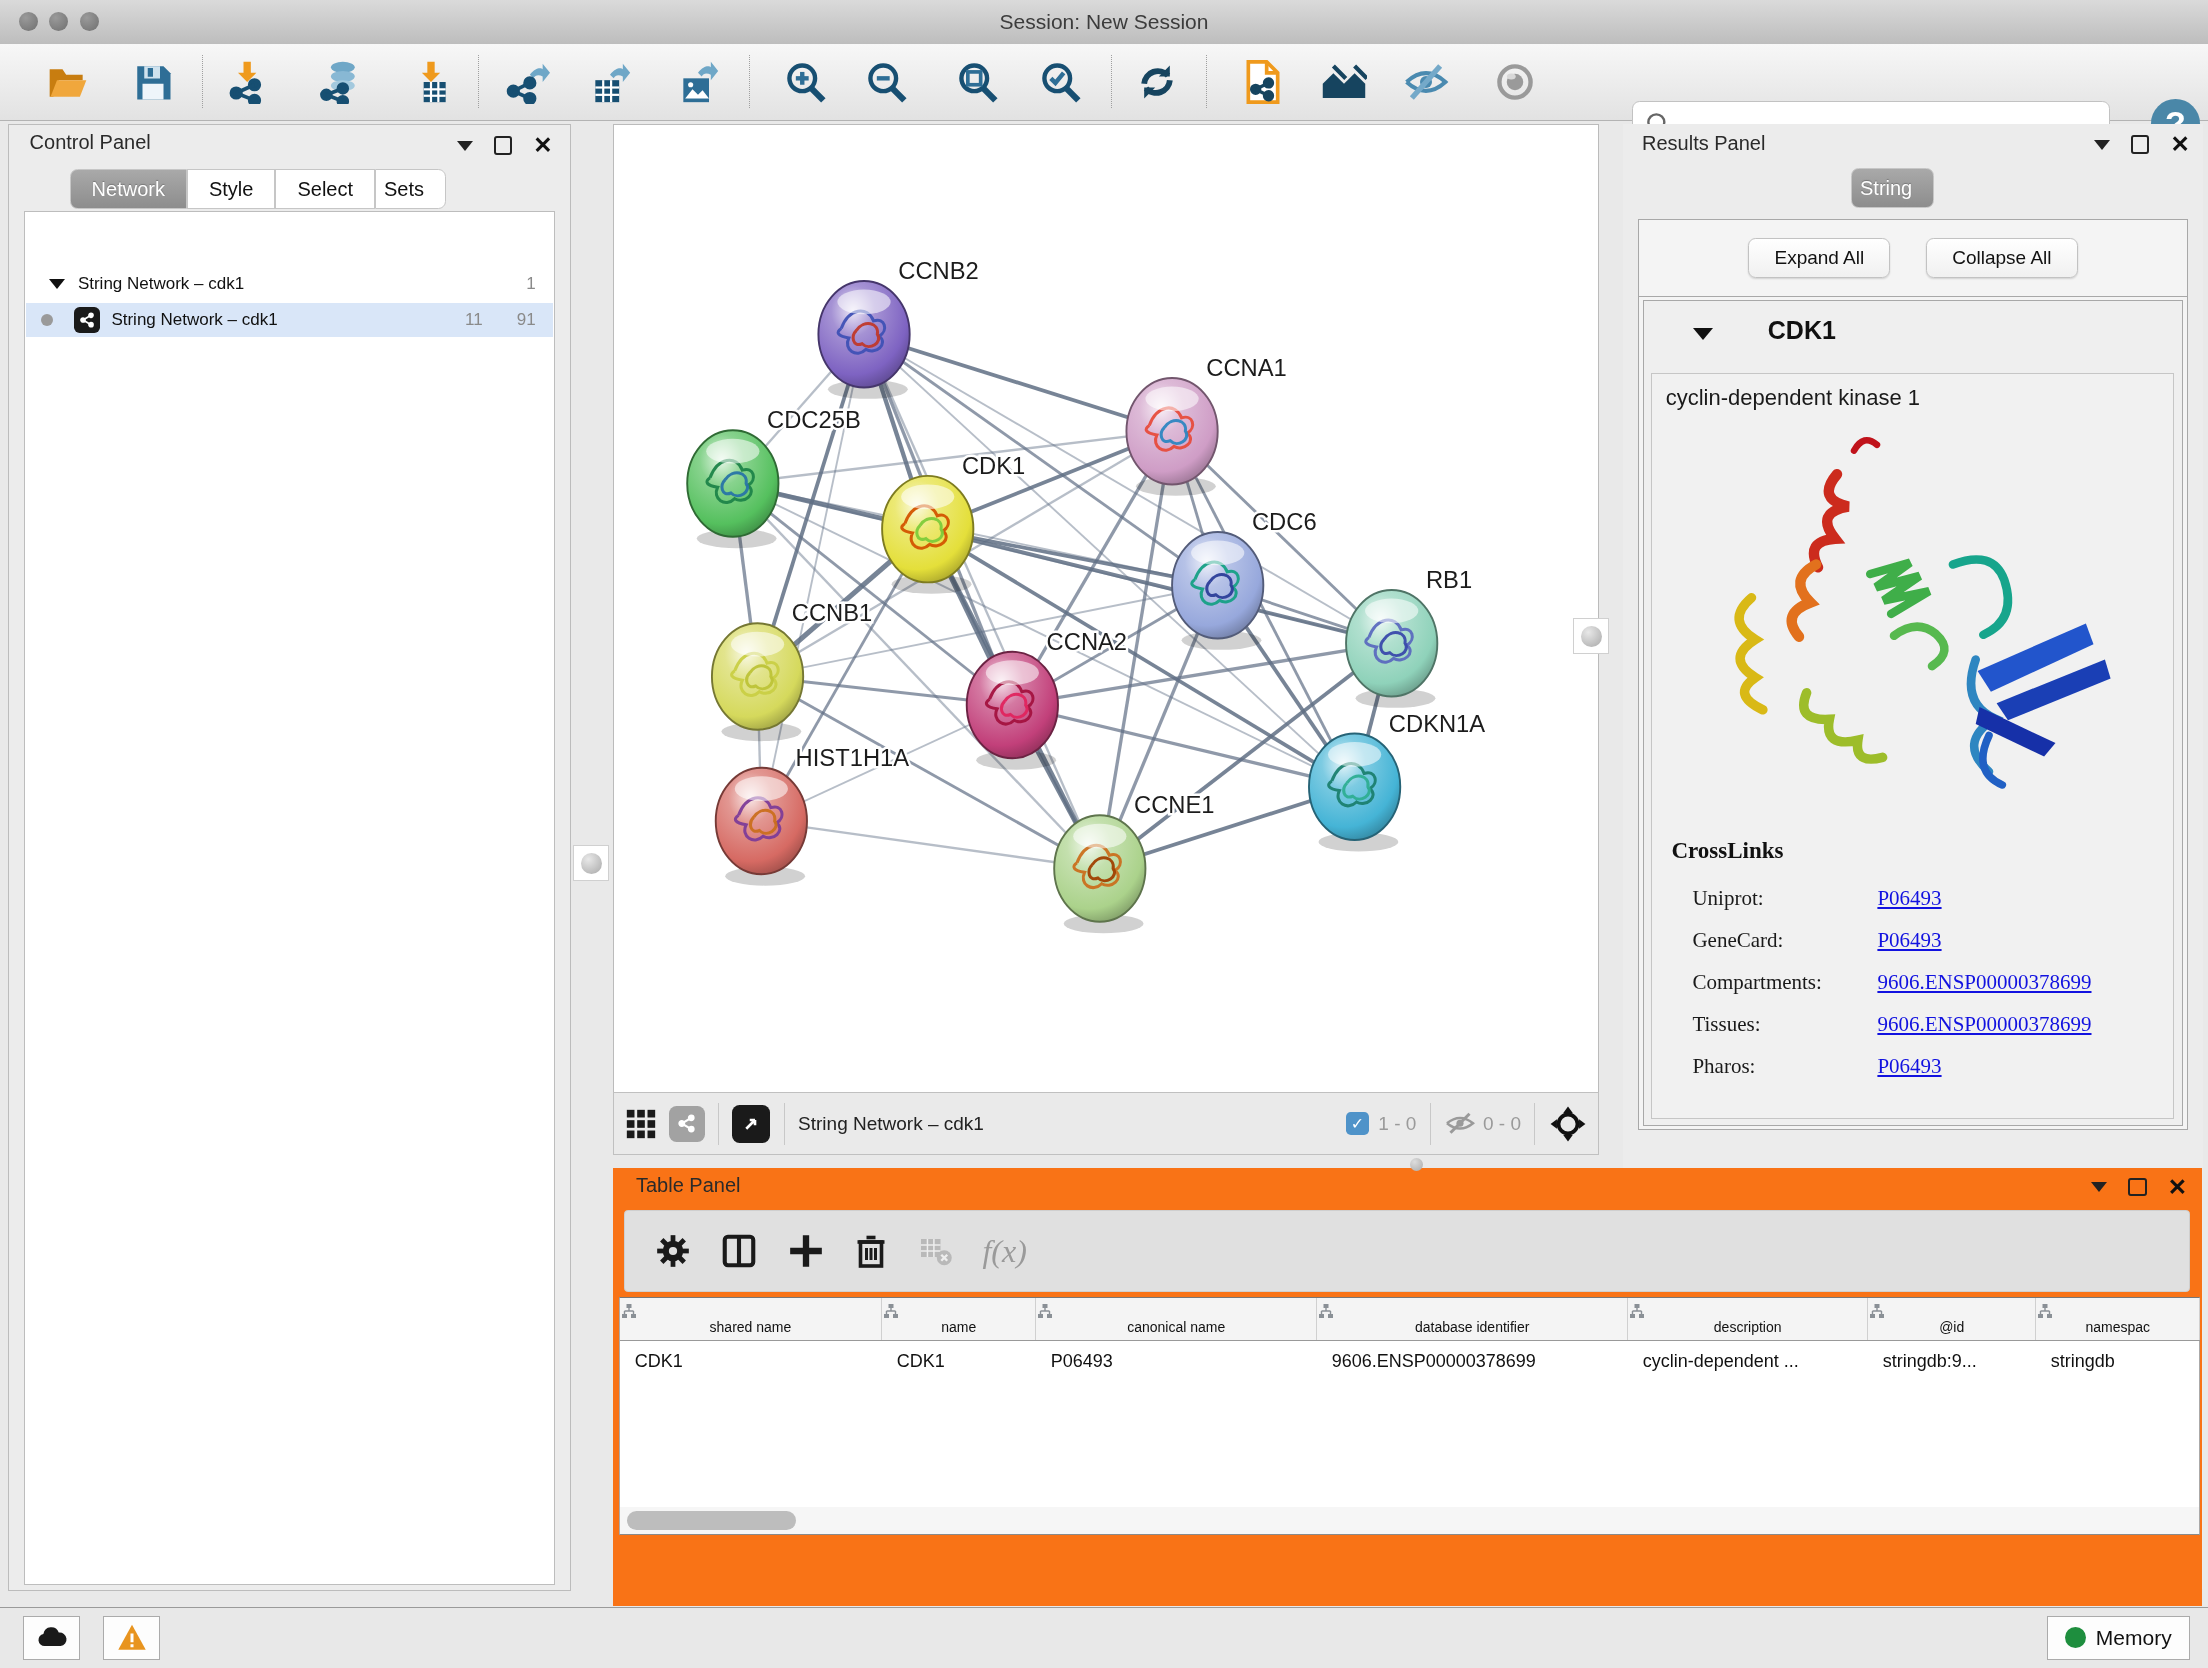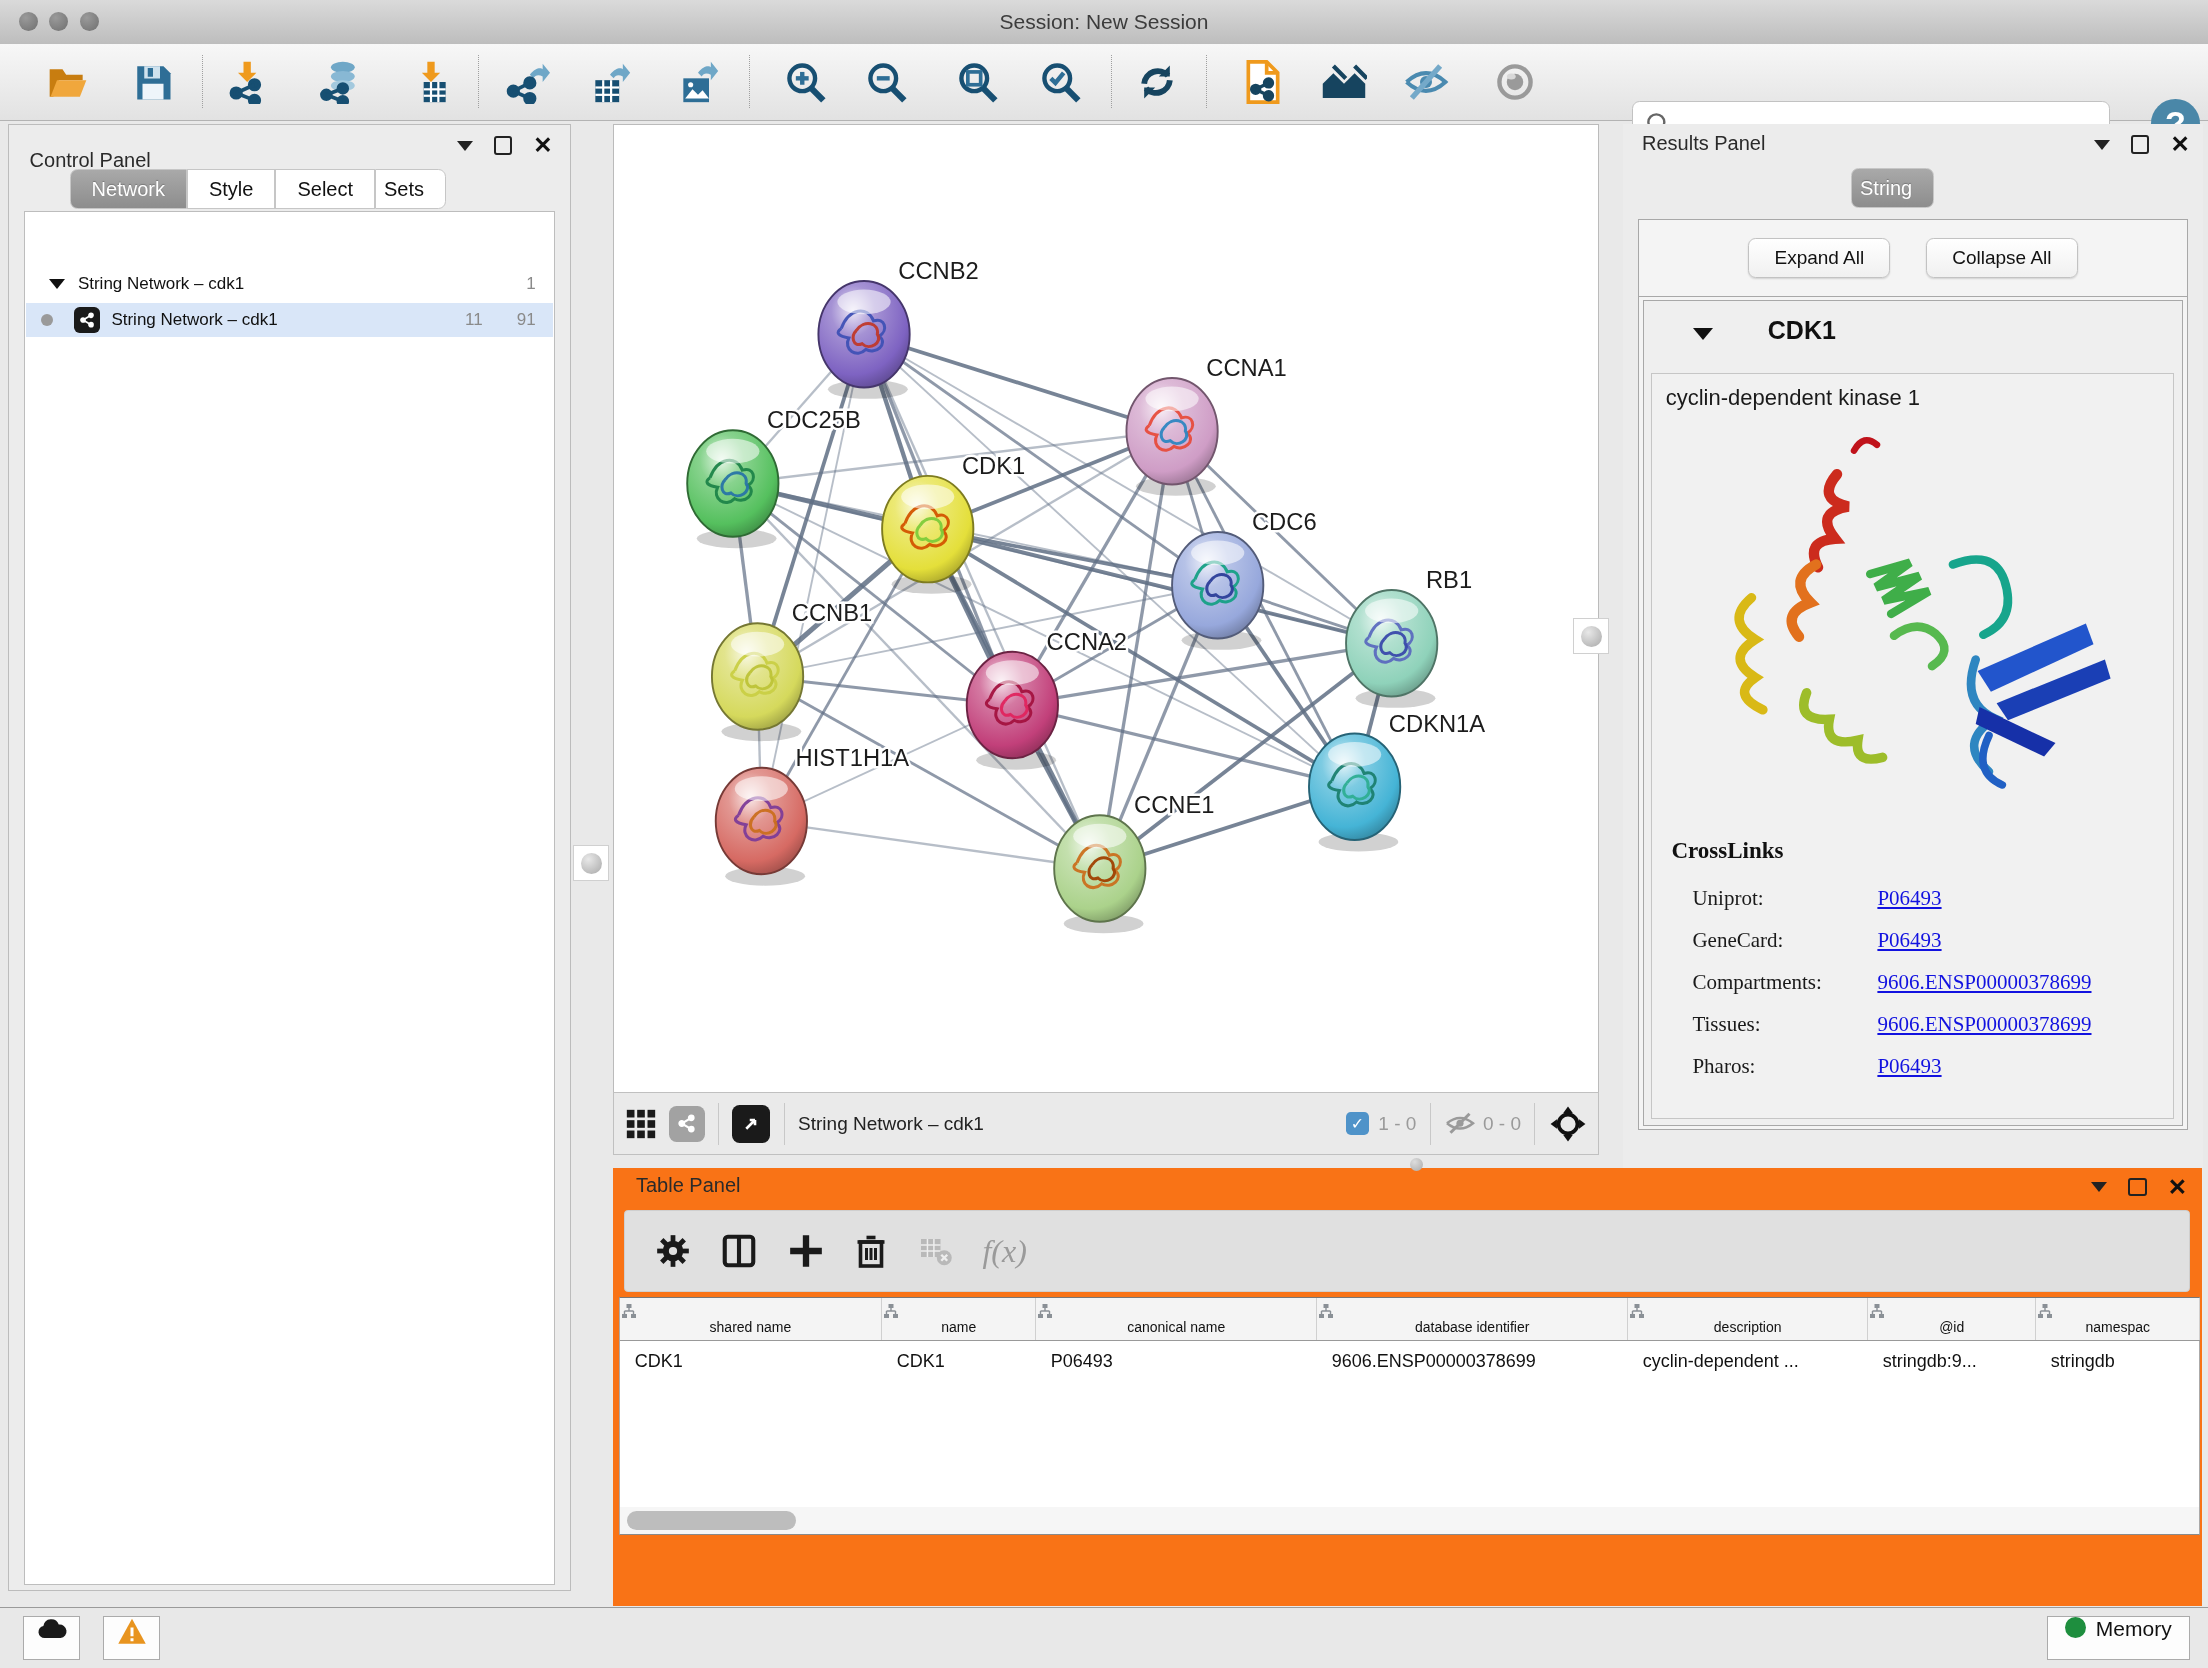--- a/index.html
+++ b/index.html
@@ -88,21 +88,21 @@
   table.nodes th{font-weight:normal;font-size:14px;color:#111;background:#f4f4f4;
     border-bottom:1.9px solid #999;border-right:1px solid #d0d0d0;height:40px;text-align:center;}
   table.nodes td{font-size:18px;color:#111;height:38px;padding-left:15px;vertical-align:middle;}
   .hscroll{position:absolute;left:0px;bottom:0px;width:100%;height:27px;background:#f6f6f6;}
   .hthumb{position:absolute;left:7.6px;top:3.8px;width:169px;height:19px;border-radius:9.5px;background:#bdbdbd;}
   #tp-tabs{position:absolute;left:0;top:384px;width:100%;text-align:center;}
   
   #statusbar{position:absolute;left:0;top:1607px;width:100%;height:61px;background:#e8e8e8;
     border-top:1.9px solid #9a9a9a;}
   .sbtn{position:absolute;top:7.6px;height:42px;background:#fdfdfd;border:1.9px solid #ababab;
-    display:flex;align-items:flex-start;justify-content:center;gap:9.5px;font-size:21px;color:#111;}
+    display:flex;align-items:center;justify-content:center;gap:9.5px;font-size:21px;color:#111;}
   .greendot{width:21px;height:21px;border-radius:50%;background:#1e8e3e;}
   
   .handle{position:absolute;width:34px;height:34px;background:#fff;border:1px solid #d0d0d0;
     display:flex;align-items:center;justify-content:center;}
   .handle .dot{width:21px;height:21px;border-radius:50%;
     background:radial-gradient(circle at 35% 30%,#e8e8e8,#a8a8a8);}
   .hdot{position:absolute;width:13.3px;height:13.3px;border-radius:50%;
     background:radial-gradient(circle at 35% 30%,#ddd,#aaa);}
   svg{display:block;}
   .nodelabel{font-family:"Liberation Sans",sans-serif;}
@@ -284,21 +284,21 @@
       <svg width="32" height="32" viewBox="0 0 24 24" style="margin-left:9.5px">
           <circle cx="10" cy="10" r="6" fill="none" stroke="#666" stroke-width="1.8"></circle>
           <line x1="14.5" y1="14.5" x2="20" y2="20" stroke="#666" stroke-width="2"></line>
         </svg>
       <input type="text" placeholder="" style="">
     </div>
     <div class="helpbtn">?</div>
   </div>
 
   <div id="control-panel">
-    <div style="position:absolute;left:21px;top:24px" class="panel-title">Control Panel</div>
+    <div style="position:absolute;left:21px;top:6px" class="panel-title">Control Panel</div>
     <div class="chrome" style="right:17px;top:11.4px">
       <div class="win-collapse"></div>
       <div class="win-float"></div>
       <div class="win-close">✕</div>
     </div>
     <div class="tabrow" style="position:absolute;left:61px;top:44px">
       <span class="tab active">Network</span><span class="tab">Style</span><span class="tab">Select</span><span class="tab">Sets</span>
     </div>
     <div id="cp-box">
       <div class="treerow" style="top:55px">

